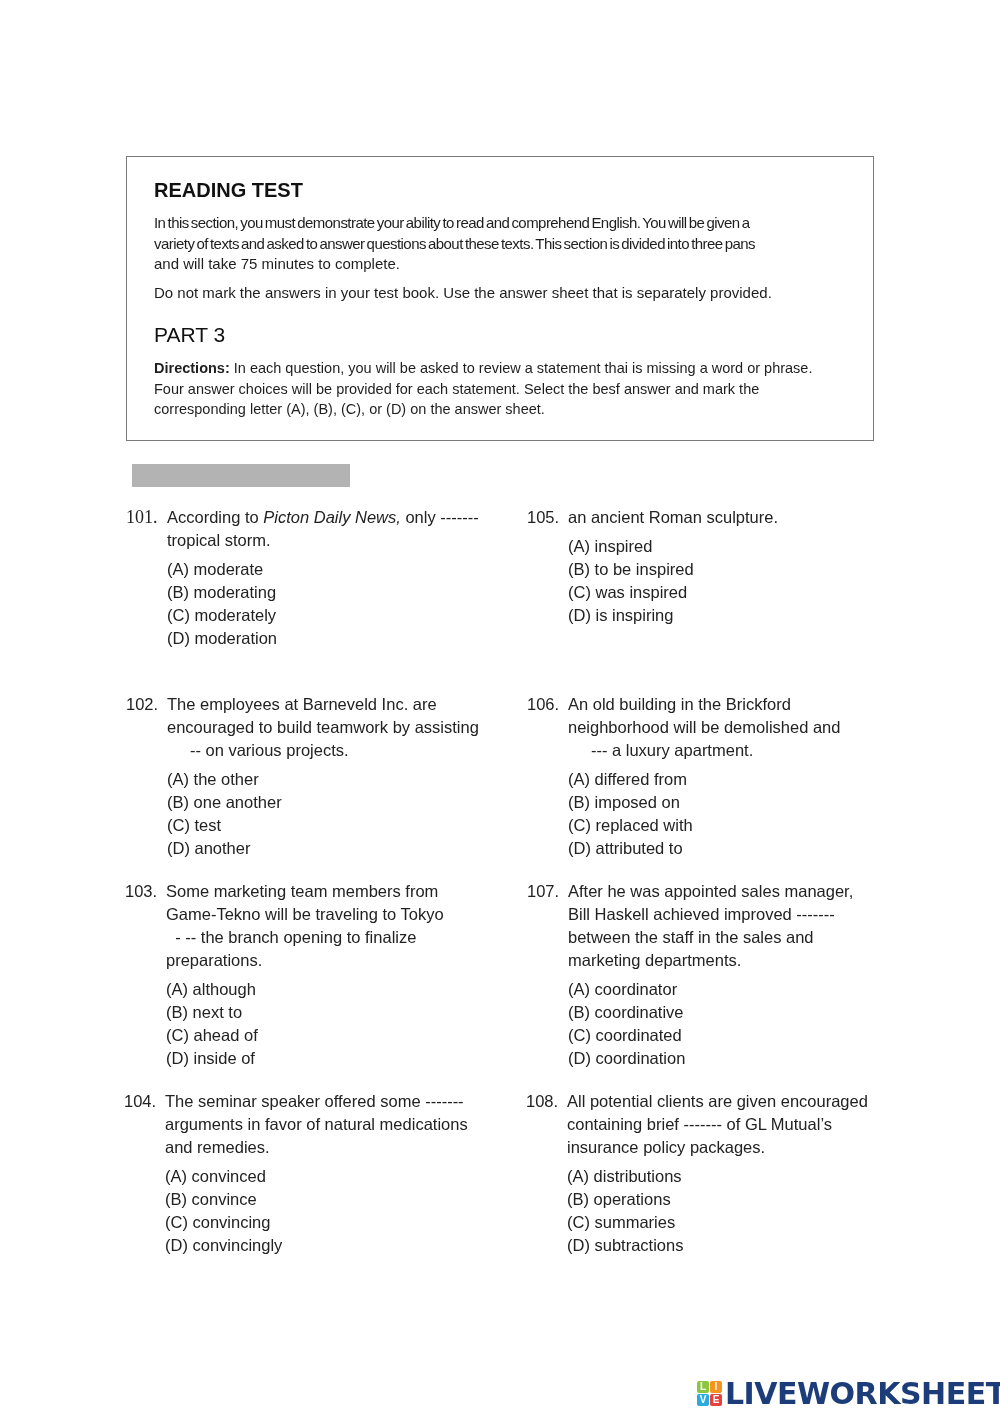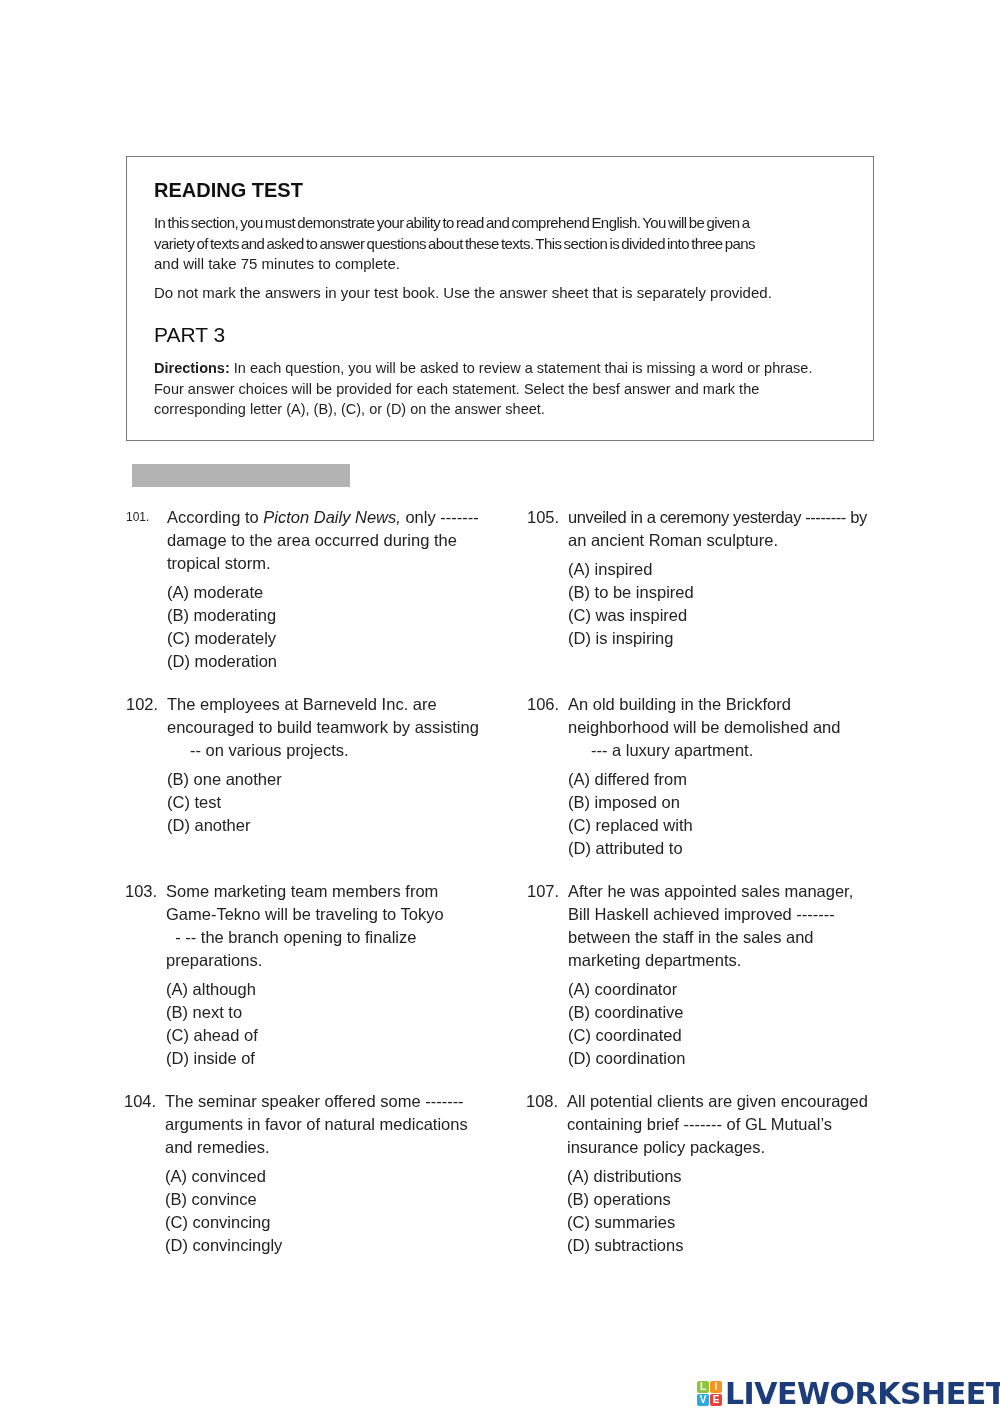--- a/index.html
+++ b/index.html
@@ -71,24 +71,23 @@
     <div><b>Directions:</b><span> In each question, you will be asked to review a statement thai is missing a word or phrase.</span></div>
     <div>Four answer choices will be provided for each statement. Select the besf answer and mark the</div>
     <div>corresponding letter (A), (B), (C), or (D) on the answer sheet.</div>
   </div>
 </div>
 
 <div class="gray-bar"></div>
 
 <div class="question" style="left:126px; top:506px;">
   <div class="q-stem">
-    <span class="q-num" style="font-size:12px;">101.</span>
+    <span class="q-num" style="font-size:18px;font-family:Liberation Serif, serif;">101.</span>
     <div class="q-text">
       <span class="line"><span>According to </span><i>Picton Daily News,</i><span> only -------</span></span>
-      <span class="line">damage to the area occurred during the</span>
       <span class="line">tropical storm.</span>
     </div>
   </div>
   <div class="options">
     <div class="option">(A) moderate</div>
     <div class="option">(B) moderating</div>
     <div class="option">(C) moderately</div>
     <div class="option">(D) moderation</div>
   </div>
 </div>
@@ -96,20 +95,21 @@
 <div class="question" style="left:126px; top:693px;">
   <div class="q-stem">
     <span class="q-num">102.</span>
     <div class="q-text">
       <span class="line">The employees at Barneveld Inc. are</span>
       <span class="line">encouraged to build teamwork by assisting</span>
       <span class="line" style="white-space:pre;">     -- on various projects.</span>
     </div>
   </div>
   <div class="options">
+    <div class="option">(A) the other</div>
     <div class="option">(B) one another</div>
     <div class="option">(C) test</div>
     <div class="option">(D) another</div>
   </div>
 </div>
 
 <div class="question" style="left:125px; top:880px;">
   <div class="q-stem">
     <span class="q-num">103.</span>
     <div class="q-text">
@@ -141,21 +141,20 @@
     <div class="option">(B) convince</div>
     <div class="option">(C) convincing</div>
     <div class="option">(D) convincingly</div>
   </div>
 </div>
 
 <div class="question" style="left:527px; top:506px;">
   <div class="q-stem">
     <span class="q-num">105.</span>
     <div class="q-text">
-      <span class="line" style="letter-spacing:-0.4px;">unveiled in a ceremony yesterday -------- by</span>
       <span class="line">an ancient Roman sculpture.</span>
     </div>
   </div>
   <div class="options">
     <div class="option">(A) inspired</div>
     <div class="option">(B) to be inspired</div>
     <div class="option">(C) was inspired</div>
     <div class="option">(D) is inspiring</div>
   </div>
 </div>

